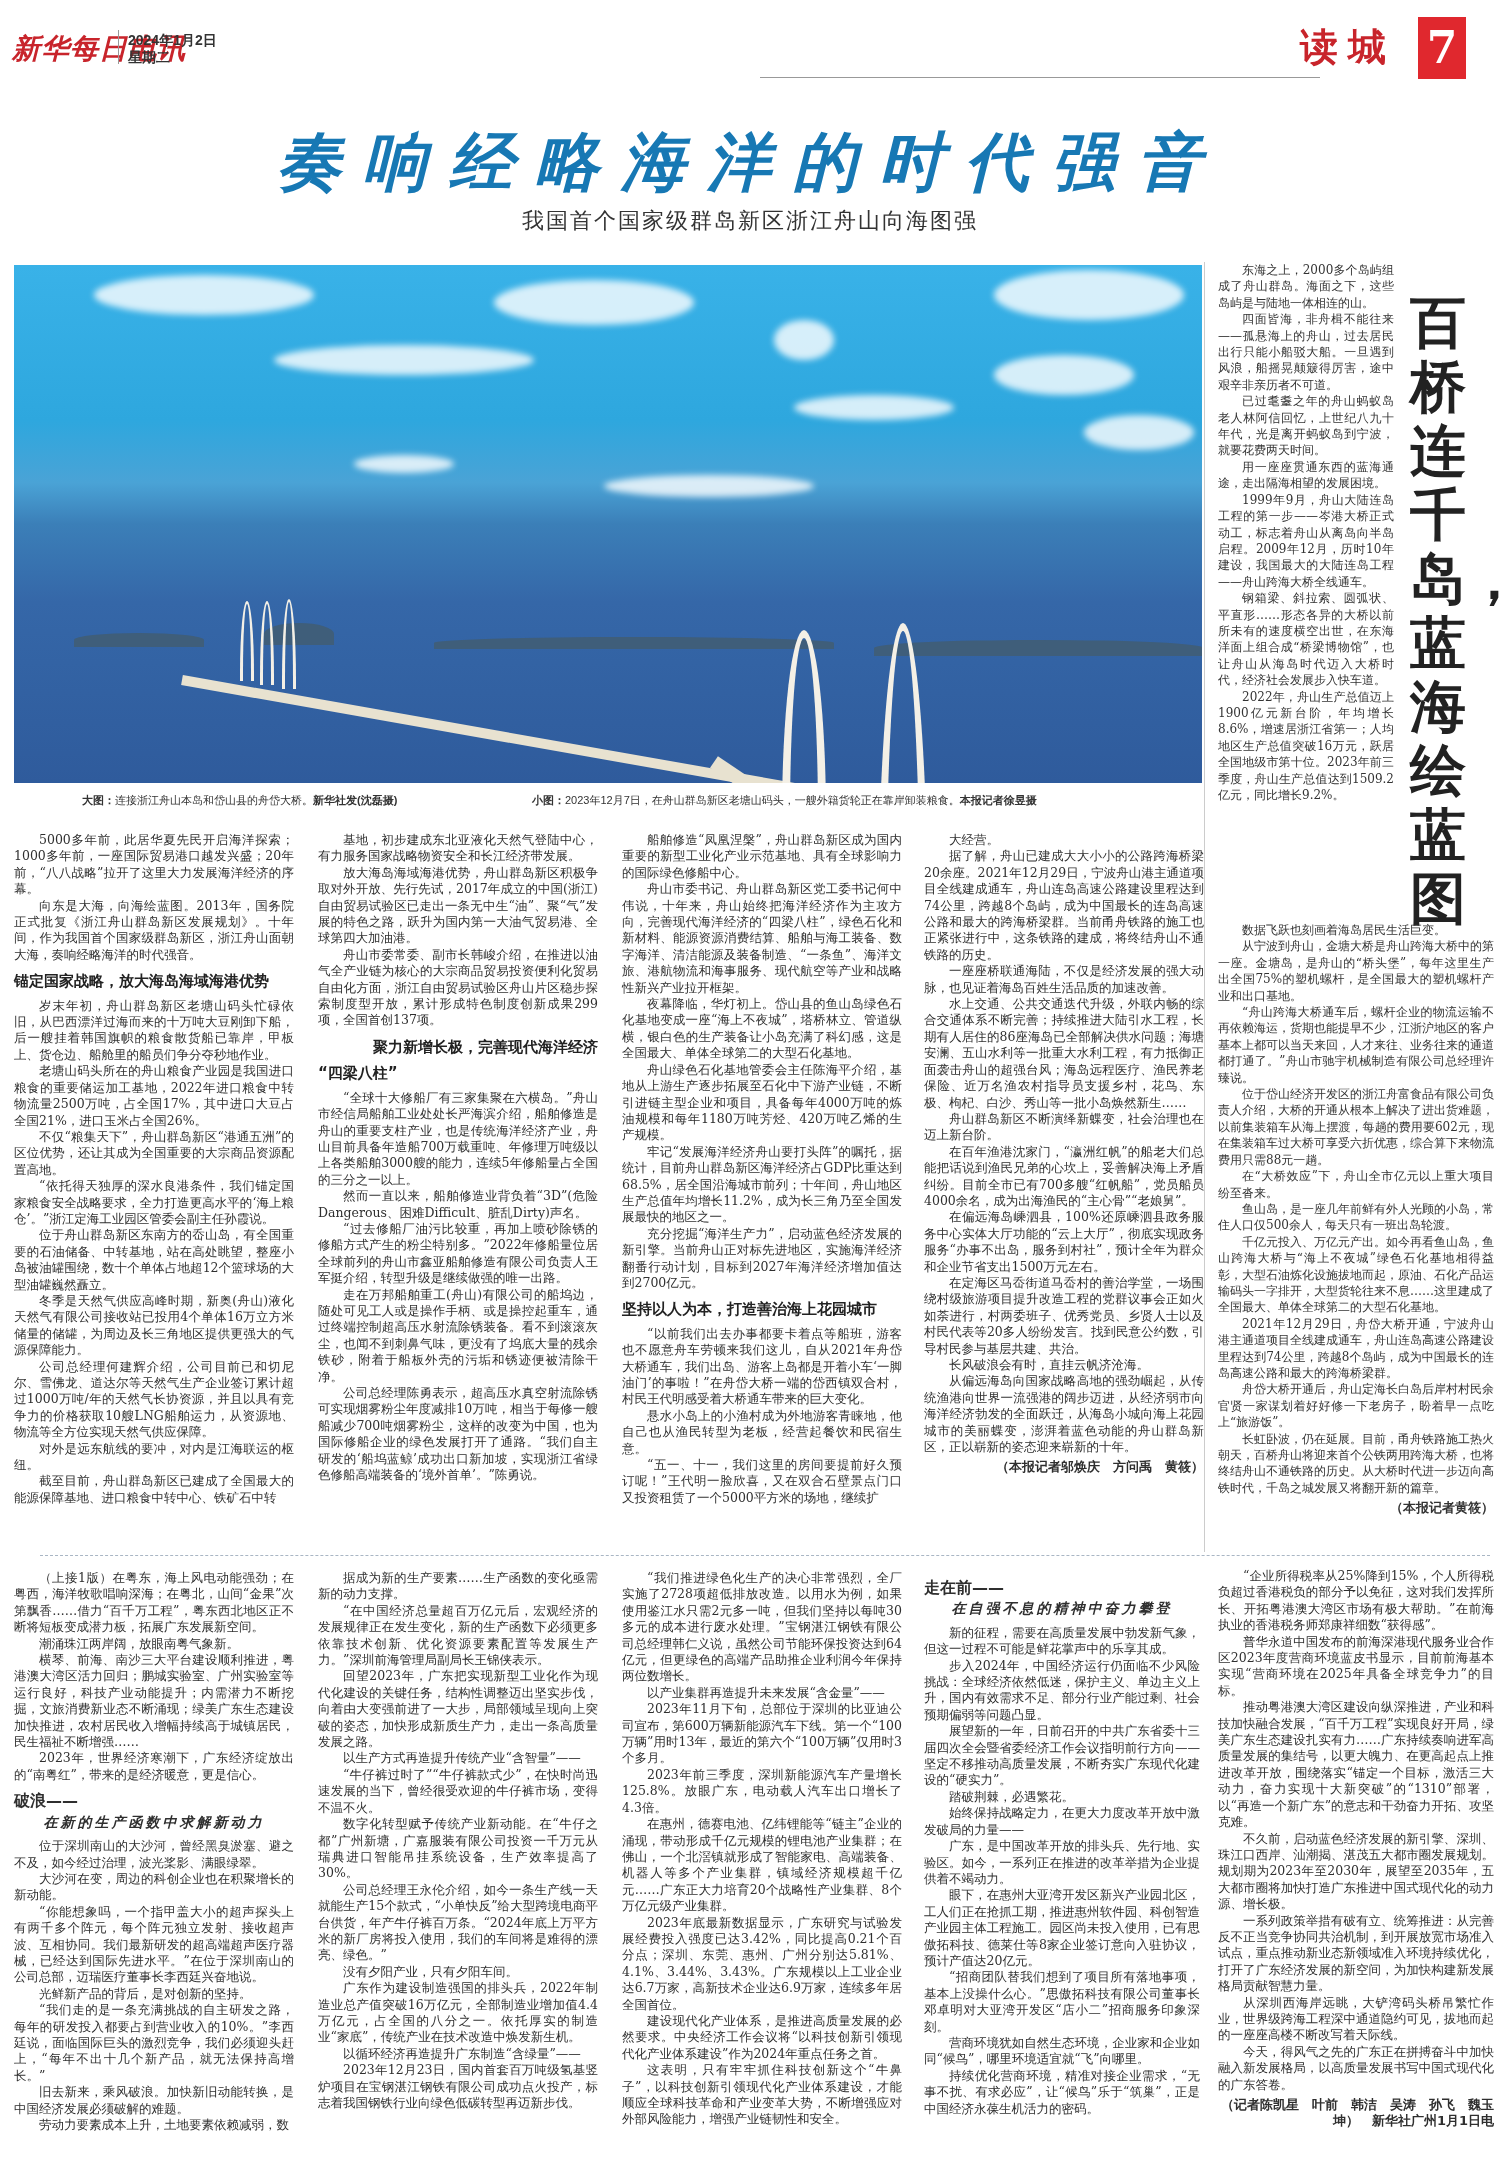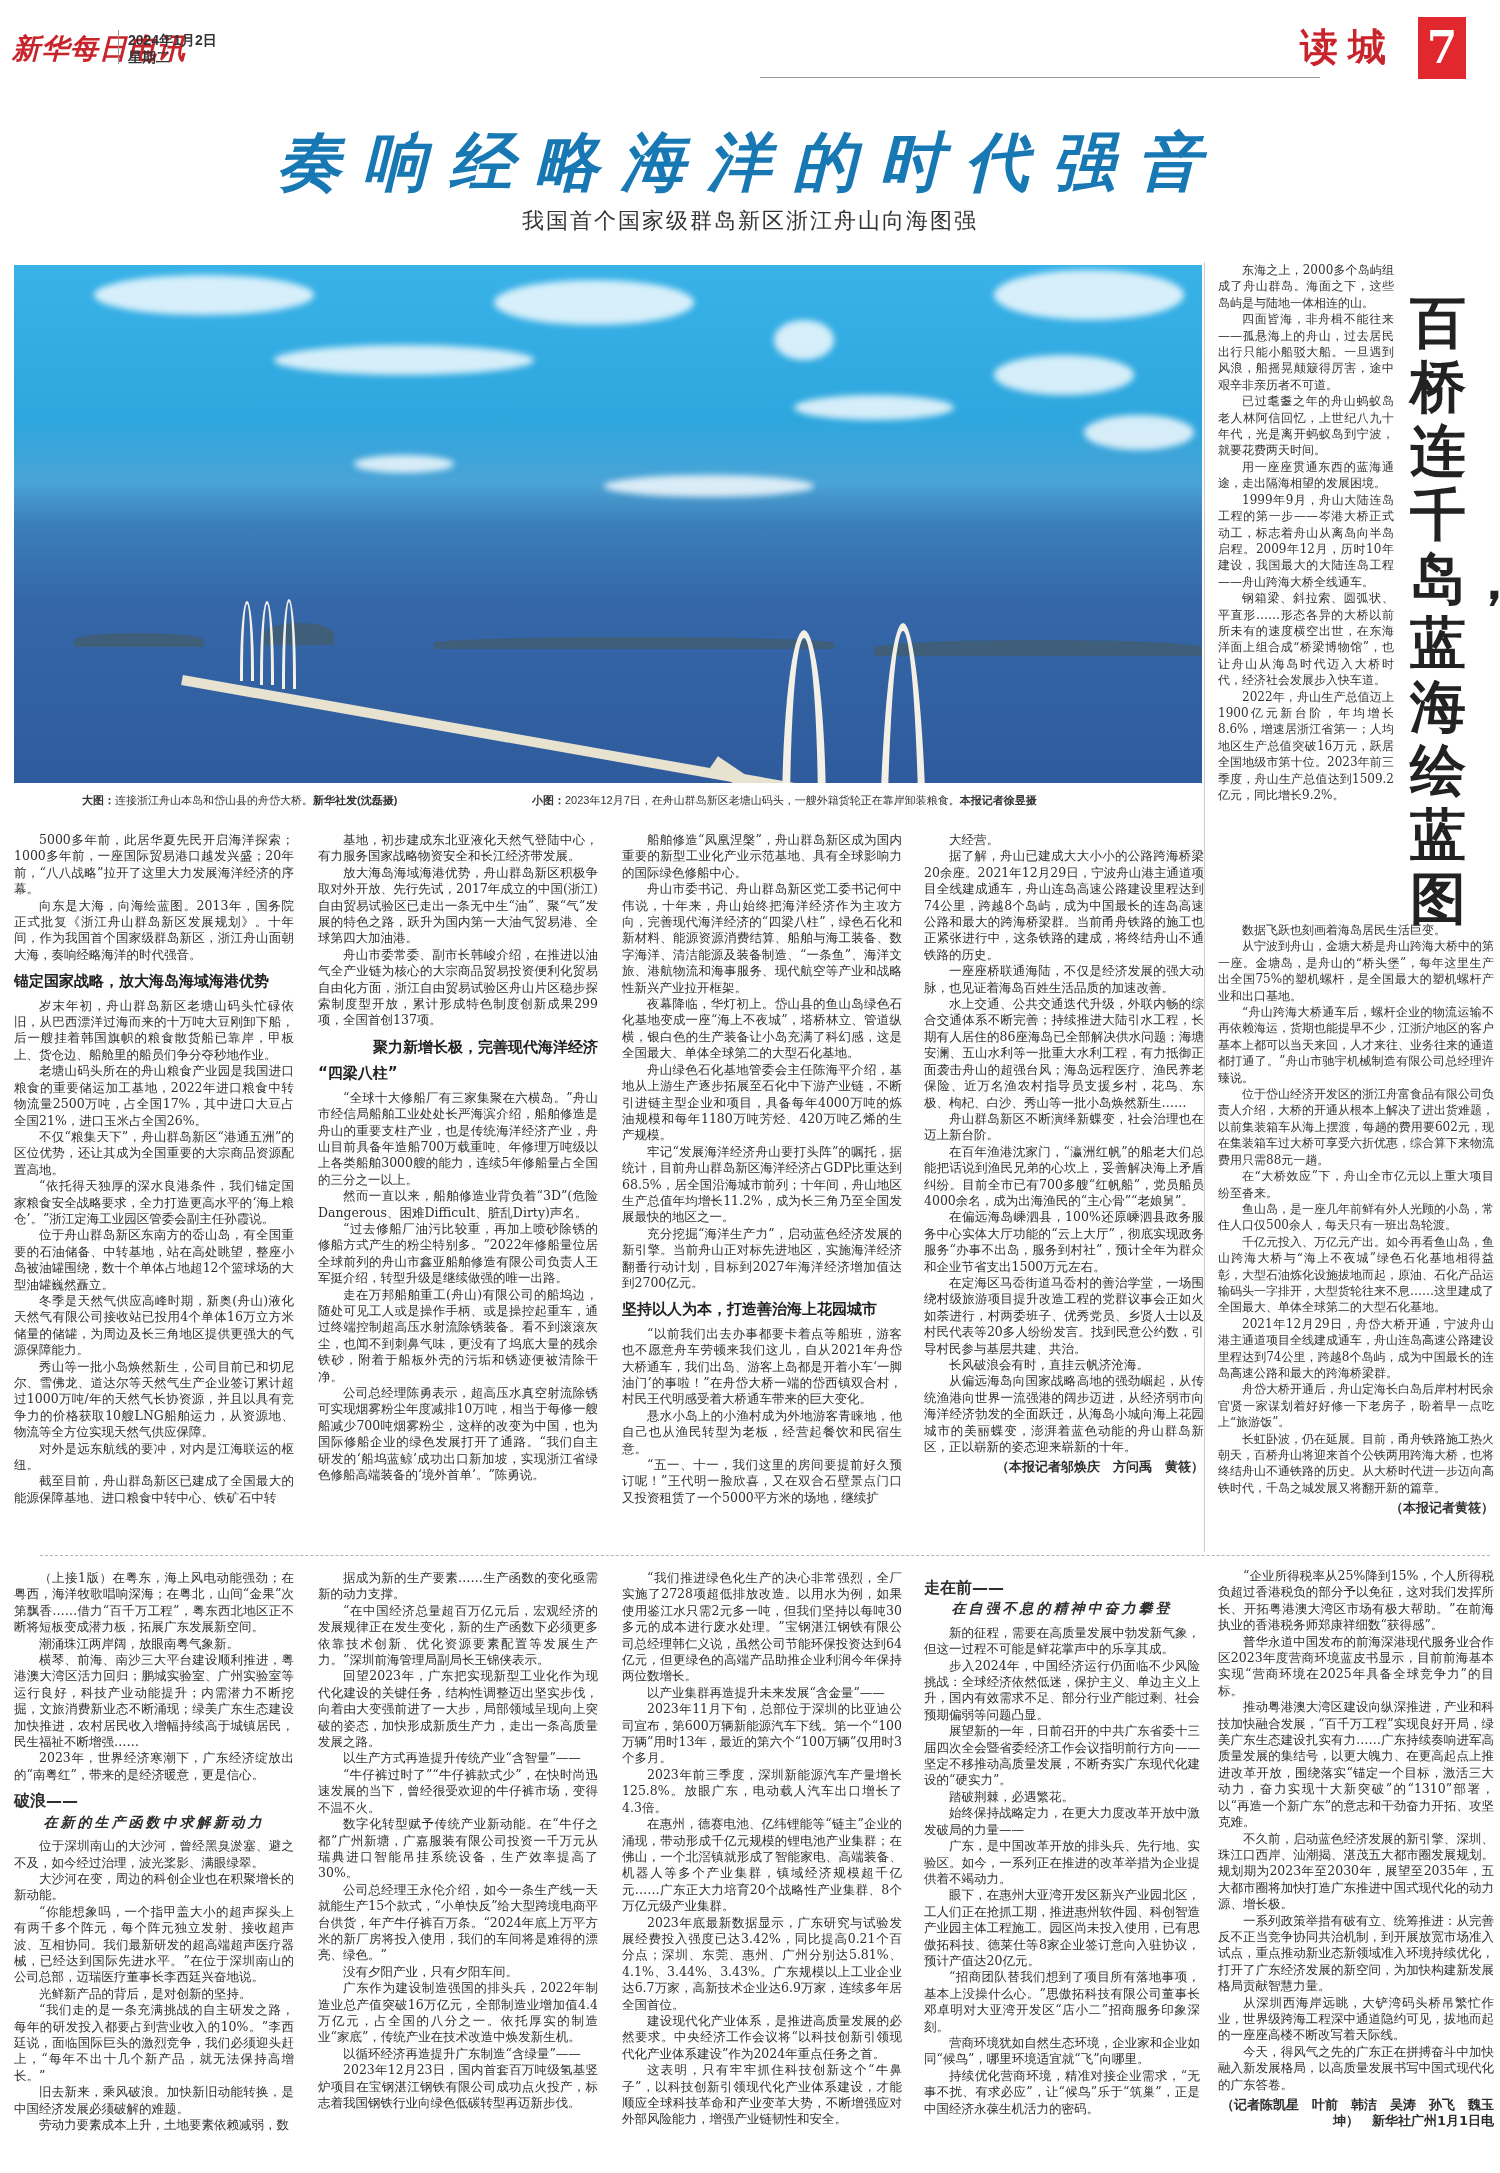--- a/index.html
+++ b/index.html
@@ -120,21 +120,21 @@
 <div class="col" id="a-col1" style="left:14px;top:832px;width:280px;">
     <p>5000多年前，此居华夏先民开启海洋探索；1000多年前，一座国际贸易港口越发兴盛；20年前，“八八战略”拉开了这里大力发展海洋经济的序幕。</p>
     <p>向东是大海，向海绘蓝图。2013年，国务院正式批复《浙江舟山群岛新区发展规划》。十年间，作为我国首个国家级群岛新区，浙江舟山面朝大海，奏响经略海洋的时代强音。</p>
     <div class="subtitle">锚定国家战略，放大海岛海域海港优势</div>
     <p>岁末年初，舟山群岛新区老塘山码头忙碌依旧，从巴西漂洋过海而来的十万吨大豆刚卸下船，后一艘挂着韩国旗帜的粮食散货船已靠岸，甲板上、货仓边、船舱里的船员们争分夺秒地作业。</p>
     <p>老塘山码头所在的舟山粮食产业园是我国进口粮食的重要储运加工基地，2022年进口粮食中转物流量2500万吨，占全国17%，其中进口大豆占全国21%，进口玉米占全国26%。</p>
     <p>不仅“粮集天下”，舟山群岛新区“港通五洲”的区位优势，还让其成为全国重要的大宗商品资源配置高地。</p>
     <p>“依托得天独厚的深水良港条件，我们锚定国家粮食安全战略要求，全力打造更高水平的‘海上粮仓’。”浙江定海工业园区管委会副主任孙霞说。</p>
     <p>位于舟山群岛新区东南方的岙山岛，有全国重要的石油储备、中转基地，站在高处眺望，整座小岛被油罐围绕，数十个单体占地超12个篮球场的大型油罐巍然矗立。</p>
     <p>冬季是天然气供应高峰时期，新奥(舟山)液化天然气有限公司接收站已投用4个单体16万立方米储量的储罐，为周边及长三角地区提供更强大的气源保障能力。</p>
-    <p>秀山等一批小岛焕然新生，公司目前已和切尼尔、雪佛龙、道达尔等天然气生产企业签订累计超过1000万吨/年的天然气长协资源，并且以具有竞争力的价格获取10艘LNG船舶运力，从资源地、物流等全方位实现天然气供应保障。</p>
+    <p>公司总经理何建辉介绍，公司目前已和切尼尔、雪佛龙、道达尔等天然气生产企业签订累计超过1000万吨/年的天然气长协资源，并且以具有竞争力的价格获取10艘LNG船舶运力，从资源地、物流等全方位实现天然气供应保障。</p>
     <p>对外是远东航线的要冲，对内是江海联运的枢纽。</p>
     <p>截至目前，舟山群岛新区已建成了全国最大的能源保障基地、进口粮食中转中心、铁矿石中转</p>
   </div>
 <div class="col" id="a-col2" style="left:318px;top:832px;width:280px;">
     <p>基地，初步建成东北亚液化天然气登陆中心，有力服务国家战略物资安全和长江经济带发展。</p>
     <p>放大海岛海域海港优势，舟山群岛新区积极争取对外开放、先行先试，2017年成立的中国(浙江)自由贸易试验区已走出一条无中生“油”、聚“气”发展的特色之路，跃升为国内第一大油气贸易港、全球第四大加油港。</p>
     <p>舟山市委常委、副市长韩峻介绍，在推进以油气全产业链为核心的大宗商品贸易投资便利化贸易自由化方面，浙江自由贸易试验区舟山片区稳步探索制度型开放，累计形成特色制度创新成果299项，全国首创137项。</p>
     <div class="subtitle right">聚力新增长极，完善现代海洋经济</div>
     <div class="subtitle">“四梁八柱”</div>
     <p>“全球十大修船厂有三家集聚在六横岛。”舟山市经信局船舶工业处处长严海滨介绍，船舶修造是舟山的重要支柱产业，也是传统海洋经济产业，舟山目前具备年造船700万载重吨、年修理万吨级以上各类船舶3000艘的能力，连续5年修船量占全国的三分之一以上。</p>

